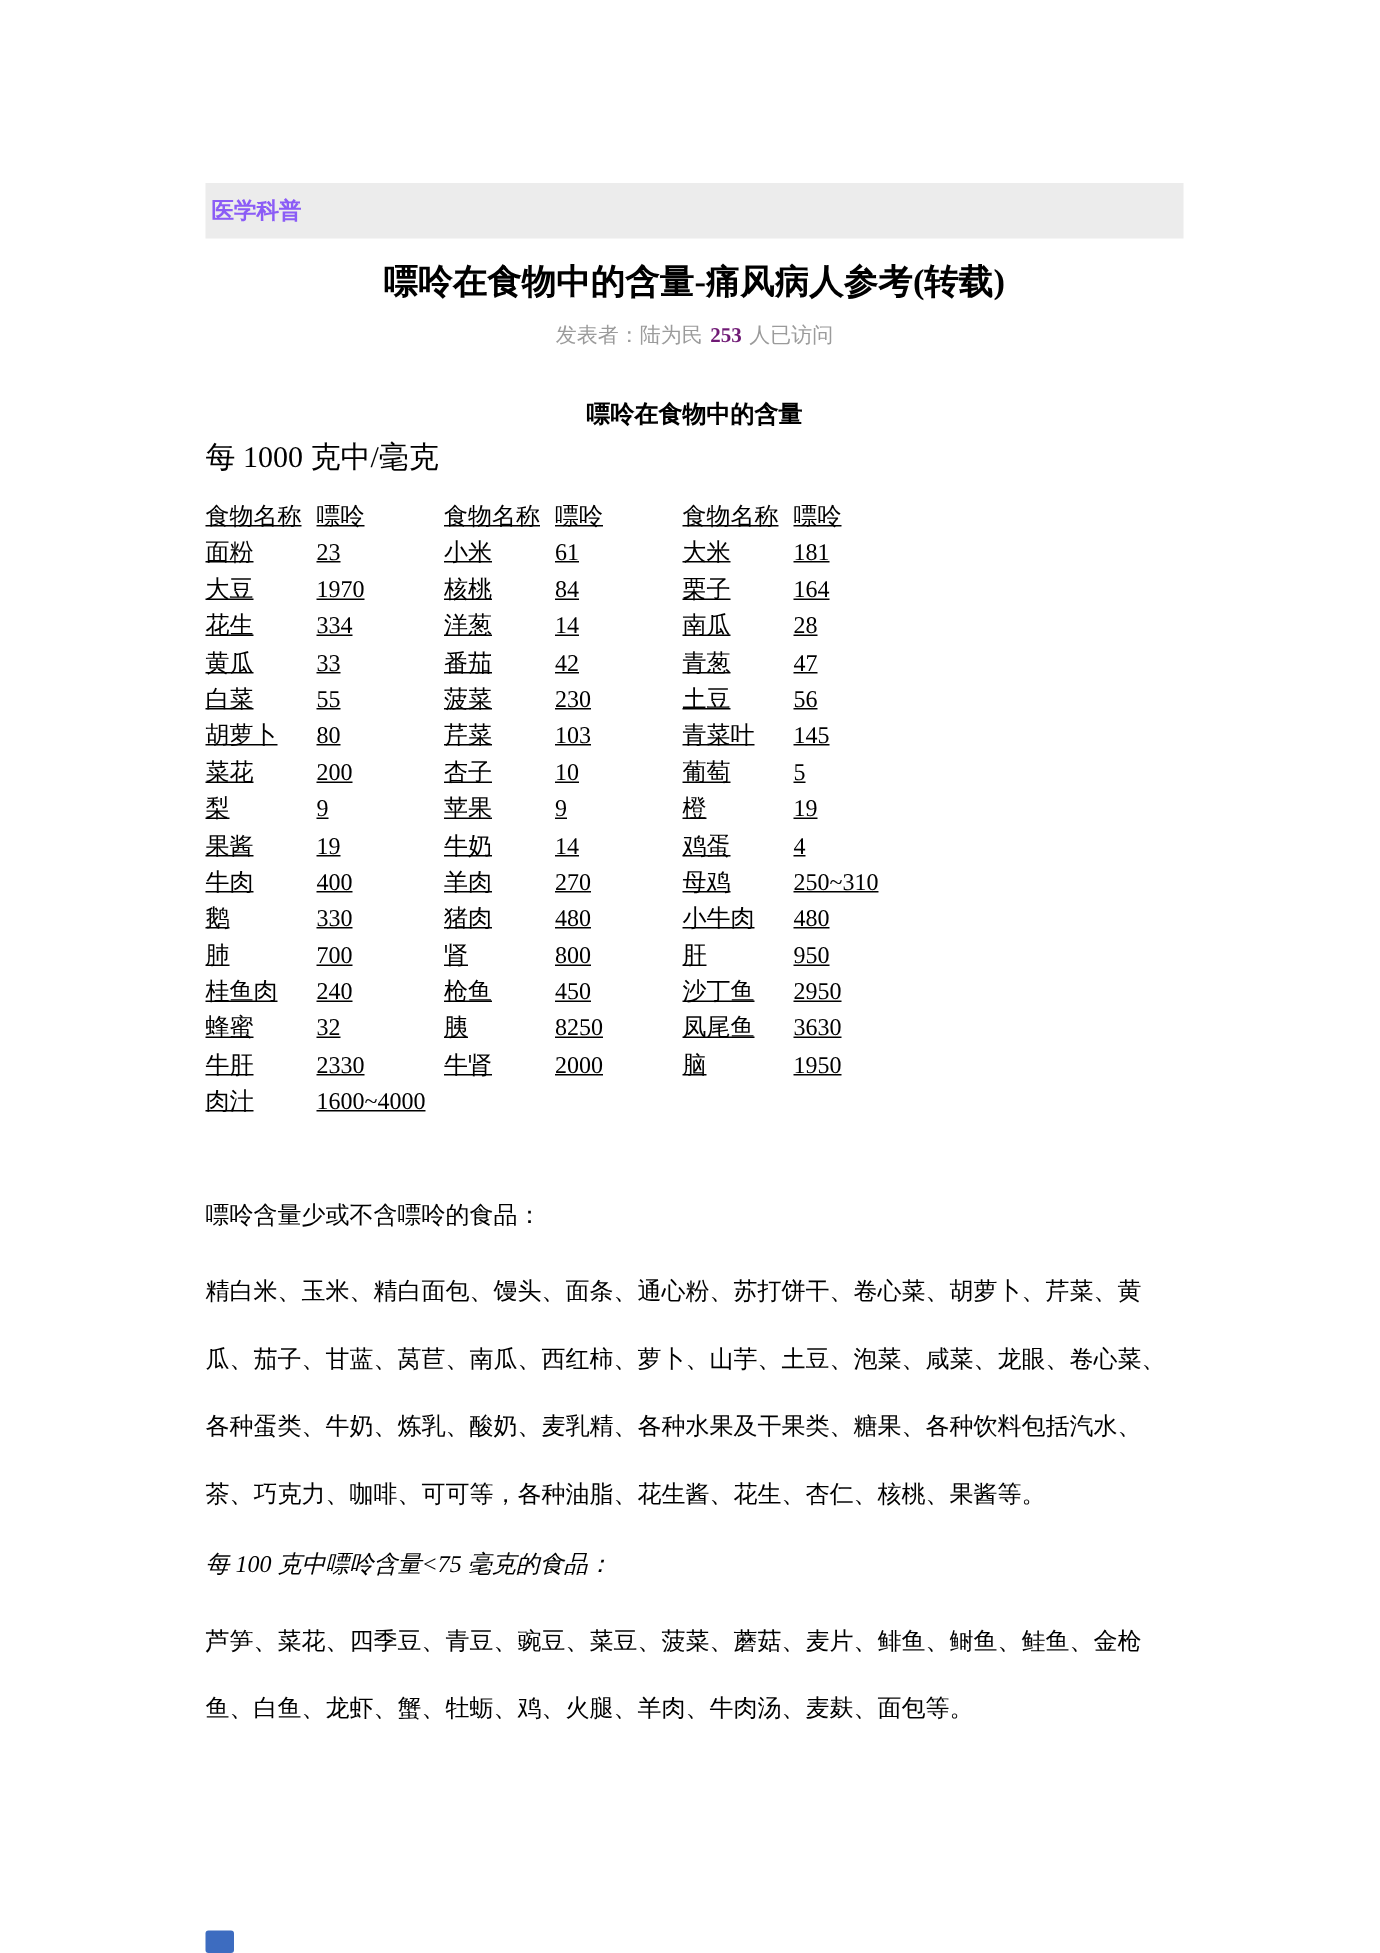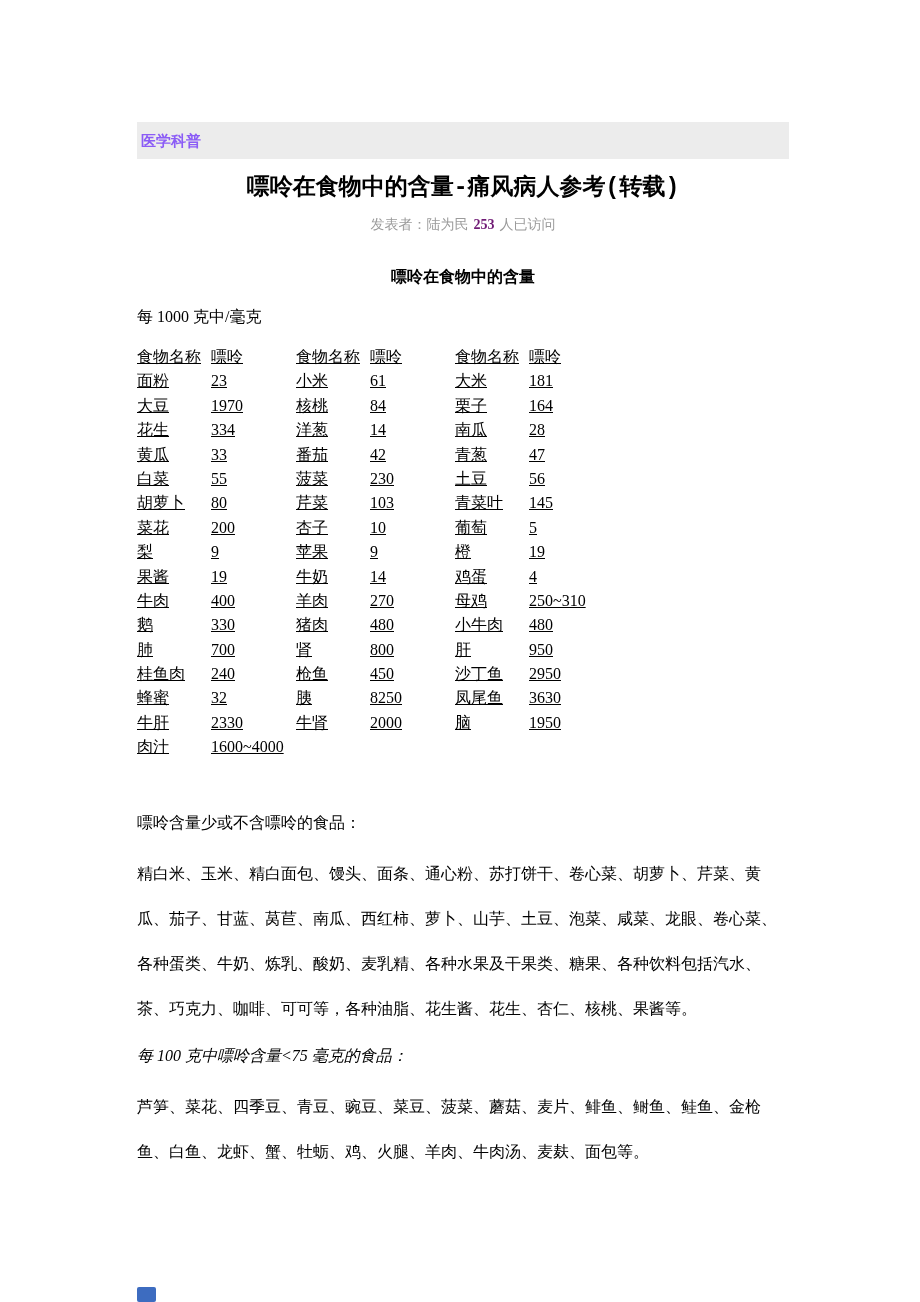--- a/index.html
+++ b/index.html
@@ -7,28 +7,28 @@
   body { font-family:"Liberation Serif","DejaVu Serif",serif; color:#000000; }
   .page { position:relative; width:920px; height:1302px; background:#ffffff; overflow:hidden; }
   .content { position:absolute; left:137px; top:0; width:652px; }
 
   .category-bar {
     margin-top:122px; height:37px; background:#ececec;
     font-family:"Liberation Sans","DejaVu Sans",sans-serif;
     font-size:15px; font-weight:bold; line-height:37px; padding-left:4px; color:#8b5cf6;
   }
 
-  .title { margin-top:14px; text-align:center; font-size:23px; font-weight:bold; line-height:30px;font-family:Liberation Mono, monospace; }
+  .title { margin-top:14px; text-align:center; font-size:23px; font-weight:bold; line-height:30px; }
 
   .byline { margin-top:13px; text-align:center; font-size:14px; line-height:18px; color:#9b9b9b; }
   .byline .count { color:#701a75; font-weight:bold; margin:0 5px; }
 
   .subtitle { margin-top:32px; text-align:center; font-size:16px; font-weight:bold; line-height:21px; }
 
-  .unit { margin-top:20px; font-size:16px; line-height:20px; }
+  .unit { margin-top:8px; font-size:20px; line-height:20px; }
 
   .food-table { margin-top:18px; display:flex; font-size:16px;text-decoration:underline; }
   .t-col { width:159px; }
   .t-row { display:flex; line-height:24.4px; height:24.4px; white-space:nowrap; }
   .t-name { display:inline-block; width:74px; }
   .t-val { display:inline-block; }
 
   .para-label { font-size:16px; line-height:21px; }
   .para-label.first { margin-top:52px; }
   .para-label.second { margin-top:14px;font-style:italic; }

